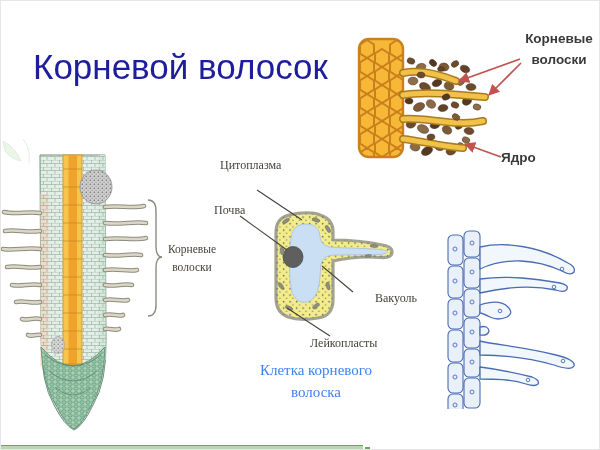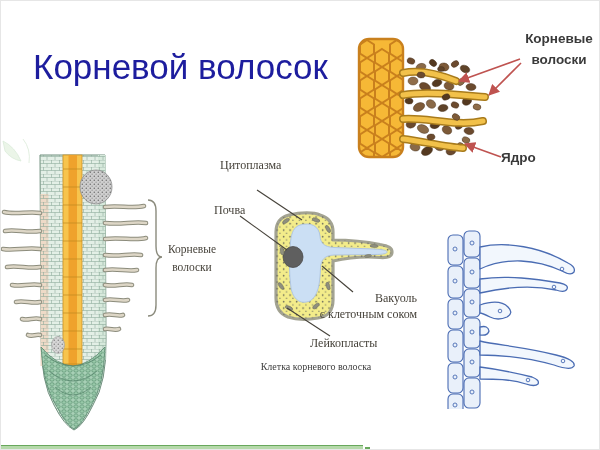--- a/index.html
+++ b/index.html
@@ -25,21 +25,21 @@
   #lbl-rh-left {
     left:160px; top:240px; width:62px; text-align:center;
     font-size:11.5px; line-height:1.55;
   }
   #lbl-cyto  { left:219px; top:157px; }
   #lbl-nucl  { left:213px; top:202px; }
   #lbl-vac   { left:316px; top:289px; width:100px; text-align:right; line-height:1.35; }
   #lbl-vac span { display:block; }
   #lbl-leuco { left:309px; top:335px;text-align:right; }
   #caption   { left:250px; top:359px; width:130px; text-align:center;
-               font-size:10px; line-height:1.45; color:#404040; }
+               font-size:15px; line-height:1.45; color:#3b82f6; }
   #footer-bar {
     left:0; top:444px; width:362px; height:5px;
     background:#b5d9aa; border-top:1px solid #68a85c; border-bottom:1px solid #68a85c;
   }
   #footer-dash {
     left:364px; top:446px; width:5px; height:3px; background:#68a85c;
   }
   svg { display:block; }
   #overlay { left:0; top:0; z-index:5; pointer-events:none; }
   .fig { z-index:2; }
@@ -330,21 +330,20 @@
 
   <div class="abs lbl boldlbl" id="lbl-rh-top">Корневые волоски</div>
   <div class="abs lbl boldlbl" id="lbl-soil">Ядро</div>
 
   <div class="abs lbl serlbl" id="lbl-rh-left">Корневые волоски</div>
 
   <div class="abs lbl serlbl" id="lbl-cyto">Цитоплазма</div>
   <div class="abs lbl serlbl" id="lbl-nucl">Почва</div>
   <div class="abs lbl serlbl" id="lbl-vac">
     <span>Вакуоль</span>
-    <span>с клеточным соком</span>
   </div>
   <div class="abs lbl serlbl" id="lbl-leuco">Лейкопласты</div>
   <div class="abs lbl serlbl" id="caption">Клетка корневого волоска</div>
 
   <div class="abs" id="footer-bar"></div>
   <div class="abs" id="footer-dash"></div>
 
 </div>
 
 </body></html>

